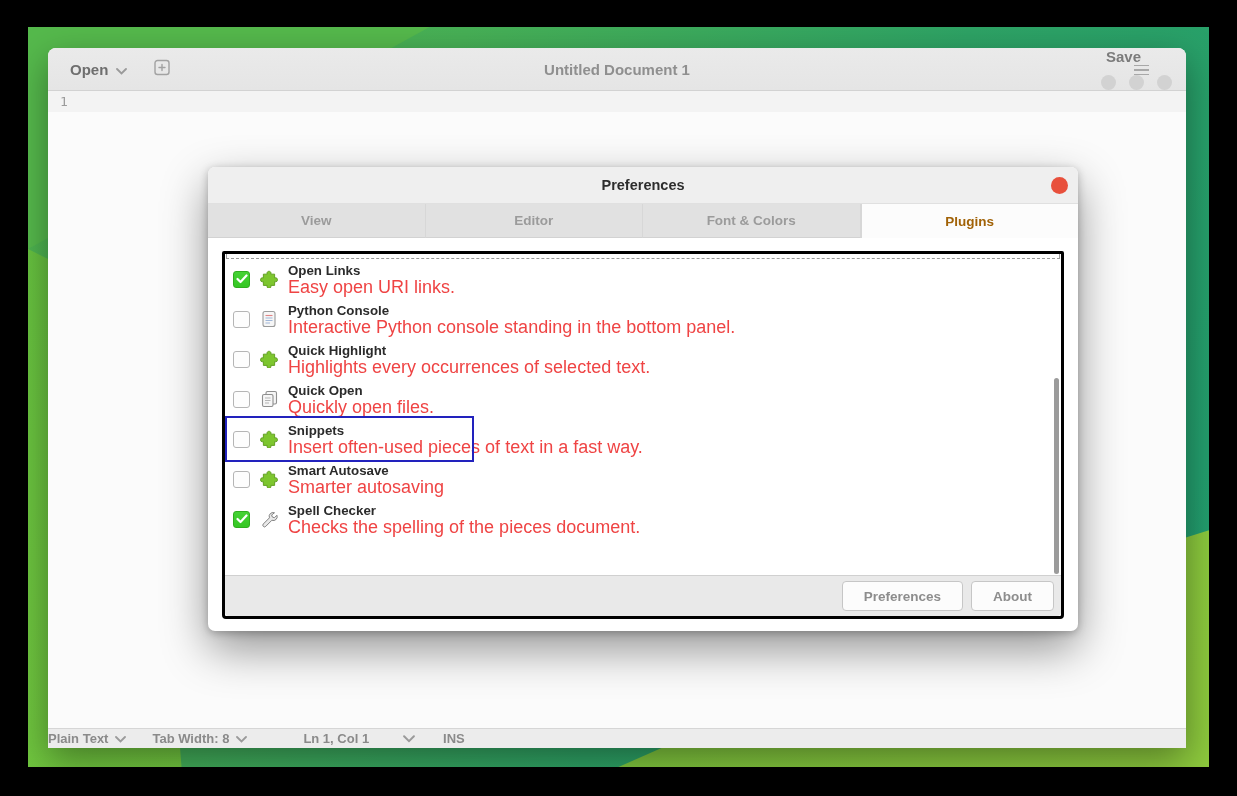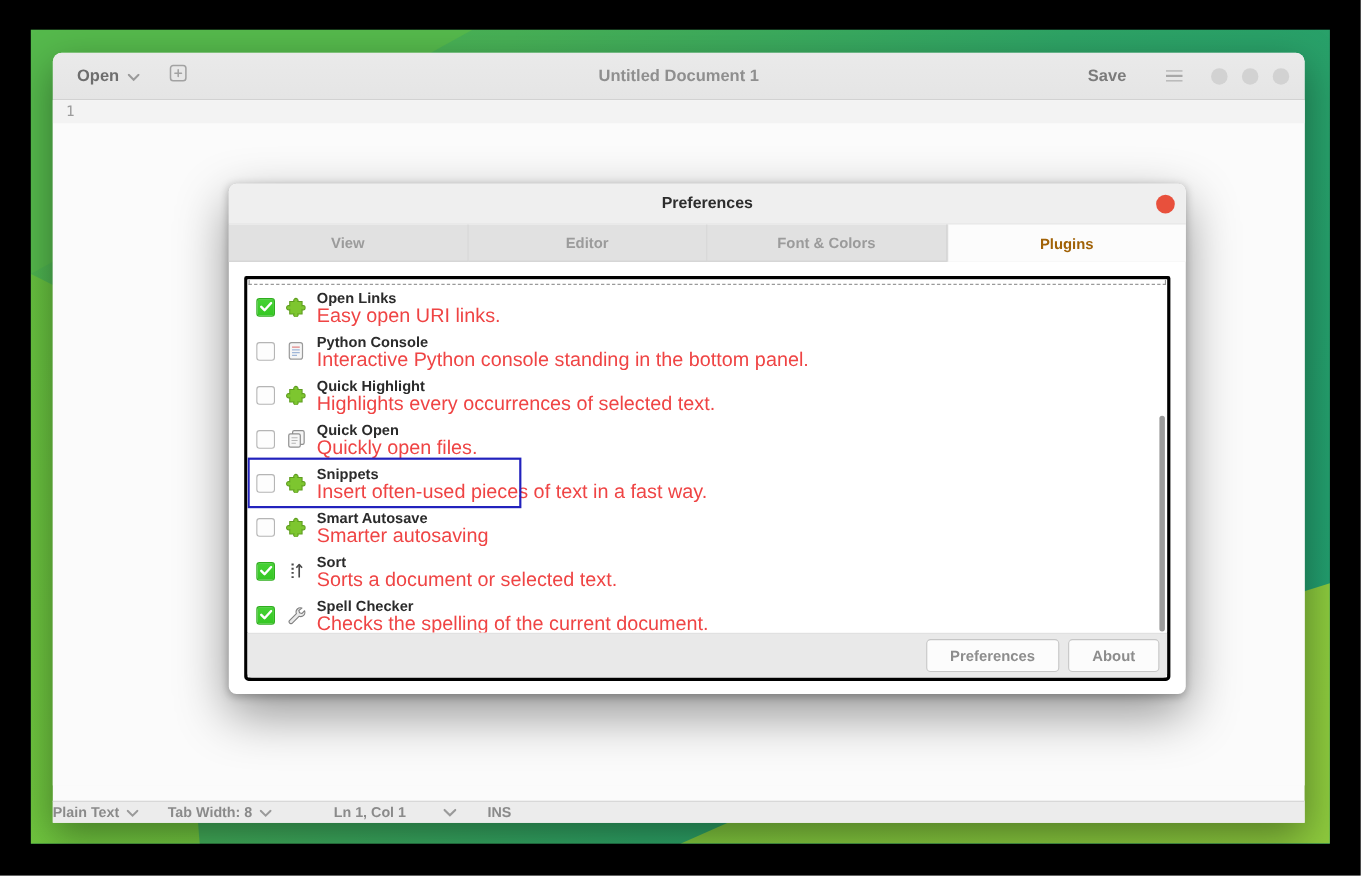--- a/index.html
+++ b/index.html
@@ -40,21 +40,21 @@
     border-bottom: 1px solid #d2d2d2;
     border-radius: 8px 8px 0 0;
     display: flex; align-items: center; padding: 0 14px;
   }
   .open-btn { display:flex; align-items:center; gap:8px; margin-left:8px;
     color:#6e6e6e; font-weight:bold; font-size:15px; cursor:default;justify-content:center; }
   .chev { display:inline-block; }
   .newtab { margin-left: 26px; display:flex; align-items:center; }
   .hb-title { position:absolute; left:50%; transform:translateX(-50%);
     color:#8f8f8f; font-weight:bold; font-size:15px; }
-  .hb-right { margin-left:auto; display:flex; align-items:center; }
+  .hb-right { margin-left:auto; display:flex; align-items:center;flex-direction:column; }
   .save-btn { color:#7b7b7b; font-weight:bold; font-size:15px; }
   .hamburger { margin-left: 36px; display:flex; flex-direction:column; gap:3px; }
   .hamburger i { display:block; width:15px; height:1.5px; background:#a8a8a8; }
   .win-controls { display:flex; gap:13px; margin-left: 26px; }
   .win-dot { width:15px; height:15px; border-radius:50%; background:#d2d2d2; }
 
   .editor { position: relative; height: 623px; background:#fbfbfb; overflow:hidden; }
   .cur-line { height: 21px; background:#f3f3f3; display:flex; align-items:center; }
   .line-no { width: 26px; text-align:left; padding-left:12px;
     color:#9b9b9b; font-size:13px; font-family:"DejaVu Sans Mono", monospace; }
@@ -299,45 +299,27 @@
               <span class="pdesc">Smarter autosaving</span>
             </span>
           </div>
           <div class="plugin-row">
             <span class="cb checked">
               <svg width="12" height="10" viewBox="0 0 12 10">
                 <path d="M1.5 5l3 3 6-6.5" fill="none" stroke="#fff" stroke-width="2.2" stroke-linecap="round" stroke-linejoin="round"></path>
               </svg>
             </span>
             <span class="picon">
-              <svg width="16" height="18" viewBox="0 0 16 18">
-                <path d="M4 3.2h2M4 7h2M4 10.8h2M4 14.6h2" stroke="#4a4a4a" stroke-width="1.7"></path>
-                <path d="M11 15V4" stroke="#4a4a4a" stroke-width="1.5"></path>
-                <path d="M8.4 6.2L11 3.2l2.6 3" fill="none" stroke="#4a4a4a" stroke-width="1.5" stroke-linejoin="round"></path>
-              </svg>
-            </span>
-            <span class="ptexts">
-              <span class="pname">Sort</span>
-              <span class="pdesc">Sorts a document or selected text.</span>
-            </span>
-          </div>
-          <div class="plugin-row">
-            <span class="cb checked">
-              <svg width="12" height="10" viewBox="0 0 12 10">
-                <path d="M1.5 5l3 3 6-6.5" fill="none" stroke="#fff" stroke-width="2.2" stroke-linecap="round" stroke-linejoin="round"></path>
-              </svg>
-            </span>
-            <span class="picon">
               <svg width="18" height="18" viewBox="0 0 18 18">
                 <path d="M15.6 3.1a4.3 4.3 0 0 0-5.6 5.6L3.2 15.5a1.9 1.9 0 0 0 2.7 2.7L12.7 11.4a4.3 4.3 0 0 0 5.6-5.6l-2.8 2.8-2.3-.8-.8-2.3z" transform="scale(0.9) translate(0.5,0)" fill="#e9e9e9" stroke="#7f7f7f" stroke-width="1.1" stroke-linejoin="round"></path>
               </svg>
             </span>
             <span class="ptexts">
               <span class="pname">Spell Checker</span>
-              <span class="pdesc">Checks the spelling of the current document.</span>
+              <span class="pdesc">Checks the spelling of the pieces document.</span>
             </span>
           </div>
         </div>
       <div class="plugin-actions">
         <button class="dlg-btn">Preferences</button>
         <button class="dlg-btn">About</button>
       </div>
     </div>
   </div>
 </div>

